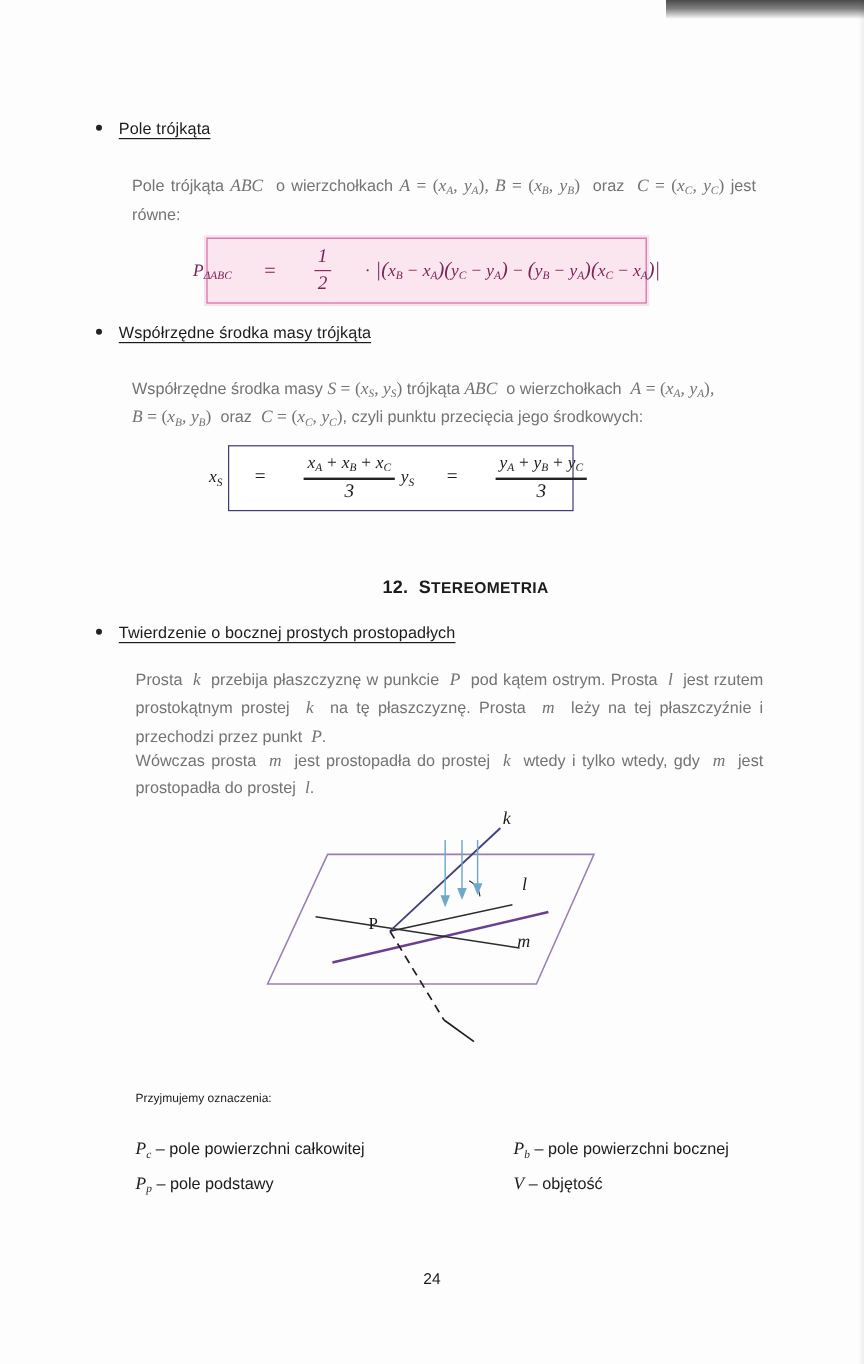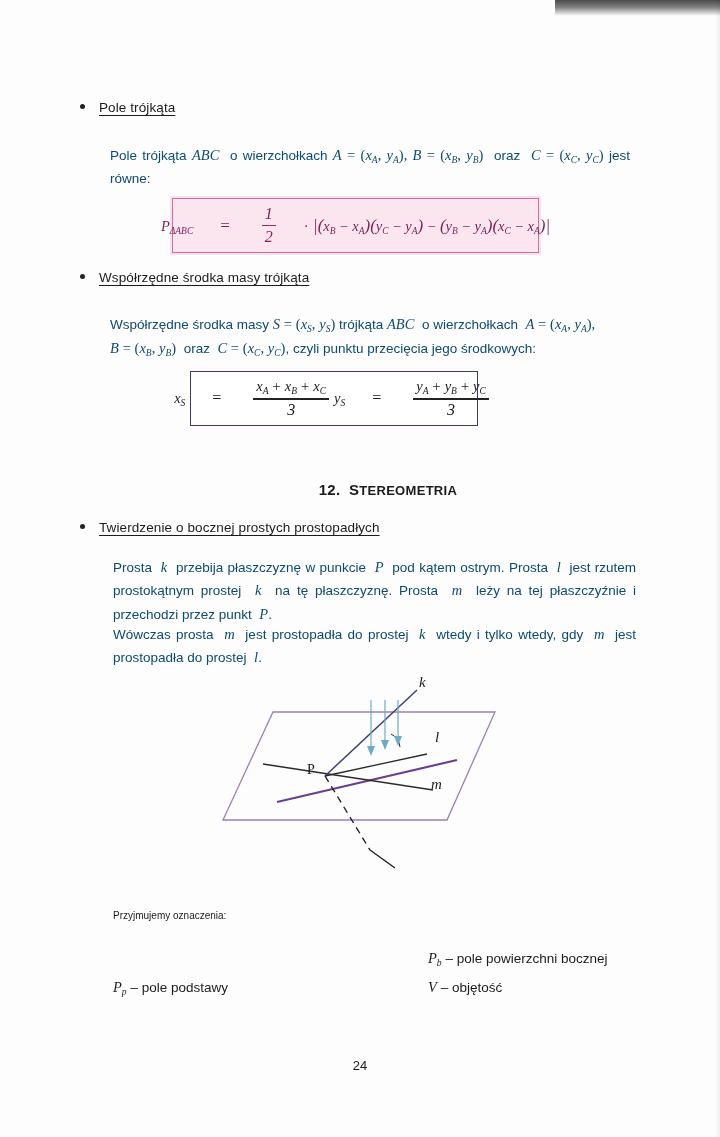--- a/index.html
+++ b/index.html
@@ -55,21 +55,21 @@
     text-decoration: underline;
     text-underline-offset: 2.5px;
     letter-spacing: .1px;
     color: #1b1b1b;
   }
 
   .para {
     position: absolute;
     font-size: 13.5px;
     line-height: 1.62;
-    color: #0c4a6e;
+    color: #737373;
     text-align: justify;
   }
   i.m, .mi {
     font-family: "Liberation Serif", serif;
     font-style: italic;
     font-size: 14.5px;
   }
   .mr {
     font-family: "Liberation Serif", serif;
     font-style: normal;
@@ -266,20 +266,24 @@
 
       <text x="224" y="15" font-family="Liberation Serif, serif" font-style="italic" font-size="15" fill="#1b1b1b">k</text>
       <text x="240" y="70" font-family="Liberation Serif, serif" font-style="italic" font-size="15" fill="#1b1b1b">l</text>
       <text x="236" y="117" font-family="Liberation Serif, serif" font-style="italic" font-size="15" fill="#1b1b1b">m</text>
       <text x="112" y="102" font-family="Liberation Serif, serif" font-style="normal" font-size="14" fill="#1b1b1b">P</text>
     </svg>
   </div>
 
   <div class="note" style="left:113px; top:910px;">Przyjmujemy oznaczenia:</div>
 
+  <div class="legend-item" style="left:113px; top:950px;">
+    <span><i class="m">P<sub>c</sub></i></span>
+    <span>– pole powierzchni całkowitej</span>
+  </div>
   <div class="legend-item" style="left:428px; top:950px;">
     <span><i class="m">P<sub>b</sub></i></span>
     <span>– pole powierzchni bocznej</span>
   </div>
   <div class="legend-item" style="left:113px; top:979px;">
     <span><i class="m">P<sub>p</sub></i></span>
     <span>– pole podstawy</span>
   </div>
   <div class="legend-item" style="left:428px; top:979px;">
     <span><i class="m">V</i></span>

